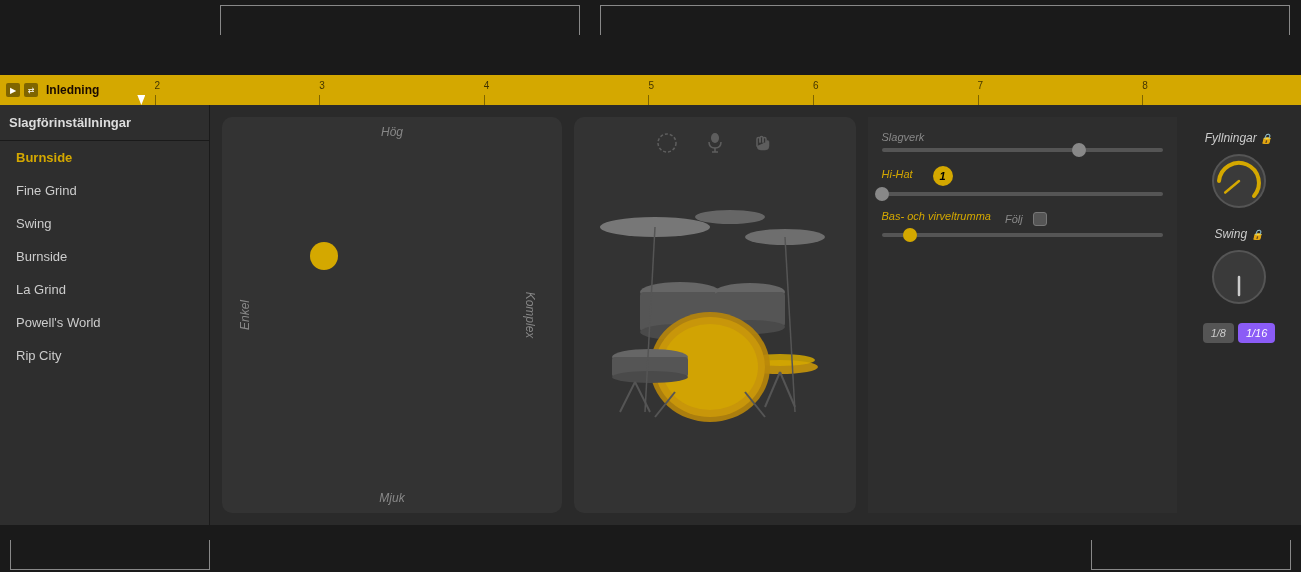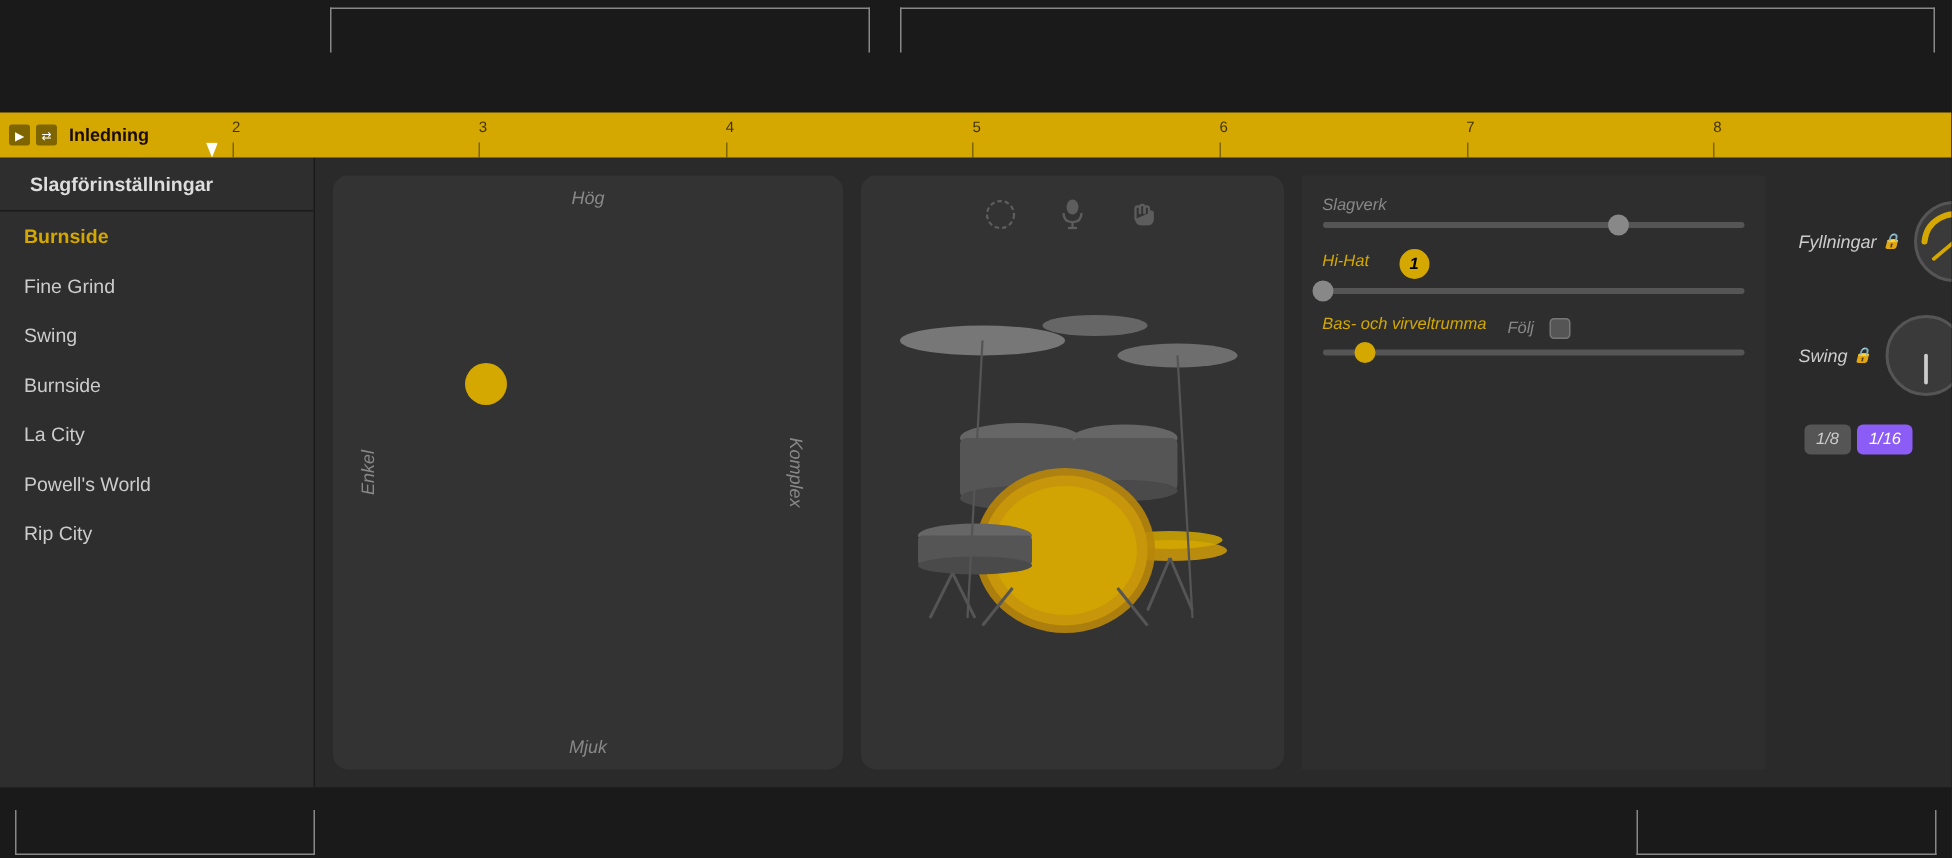--- a/index.html
+++ b/index.html
@@ -103,21 +103,21 @@
     }
 
     
     .sidebar {
       width: 210px;
       background: #2e2e2e;
       border-right: 1px solid #1a1a1a;
       flex-shrink: 0;
     }
     .sidebar-header {
-      padding: 10px 20px;
+      padding: 10px 9px;
       font-size: 13px;
       font-weight: 600;
       color: #ddd;
       border-bottom: 1px solid #1a1a1a;
     }
     .sidebar-item {
       padding: 9px 16px;
       font-size: 13px;
       cursor: pointer;
       color: #ccc;
@@ -304,21 +304,21 @@
       flex-direction: column;
       align-items: center;
       padding: 14px 10px;
       background: #2a2a2a;
       gap: 16px;
       flex-shrink: 0;
     }
 
     .panel-section {
       display: flex;
-      flex-direction: row;
+      flex-direction: column;
       align-items: center;
       gap: 6px;
       width: 100%;
     }
 
     .panel-label {
       font-size: 12px;
       color: #ccc;
       display: flex;
       align-items: center;
@@ -426,21 +426,21 @@
 </div>
 
 <div class="main-area">
 
   <div class="sidebar">
     <div class="sidebar-header">Slagförinställningar</div>
     <div class="sidebar-item active">Burnside</div>
     <div class="sidebar-item">Fine Grind</div>
     <div class="sidebar-item">Swing</div>
     <div class="sidebar-item">Burnside</div>
-    <div class="sidebar-item">La City</div>
+    <div class="sidebar-item">La Grind</div>
     <div class="sidebar-item">Powell's World</div>
     <div class="sidebar-item">Rip City</div>
   </div>
 
   <div class="content-area">
 
     <div class="xy-pad">
       <span class="xy-label-top">Hög</span>
       <span class="xy-label-bottom">Mjuk</span>
       <span class="xy-label-left">Enkel</span>

